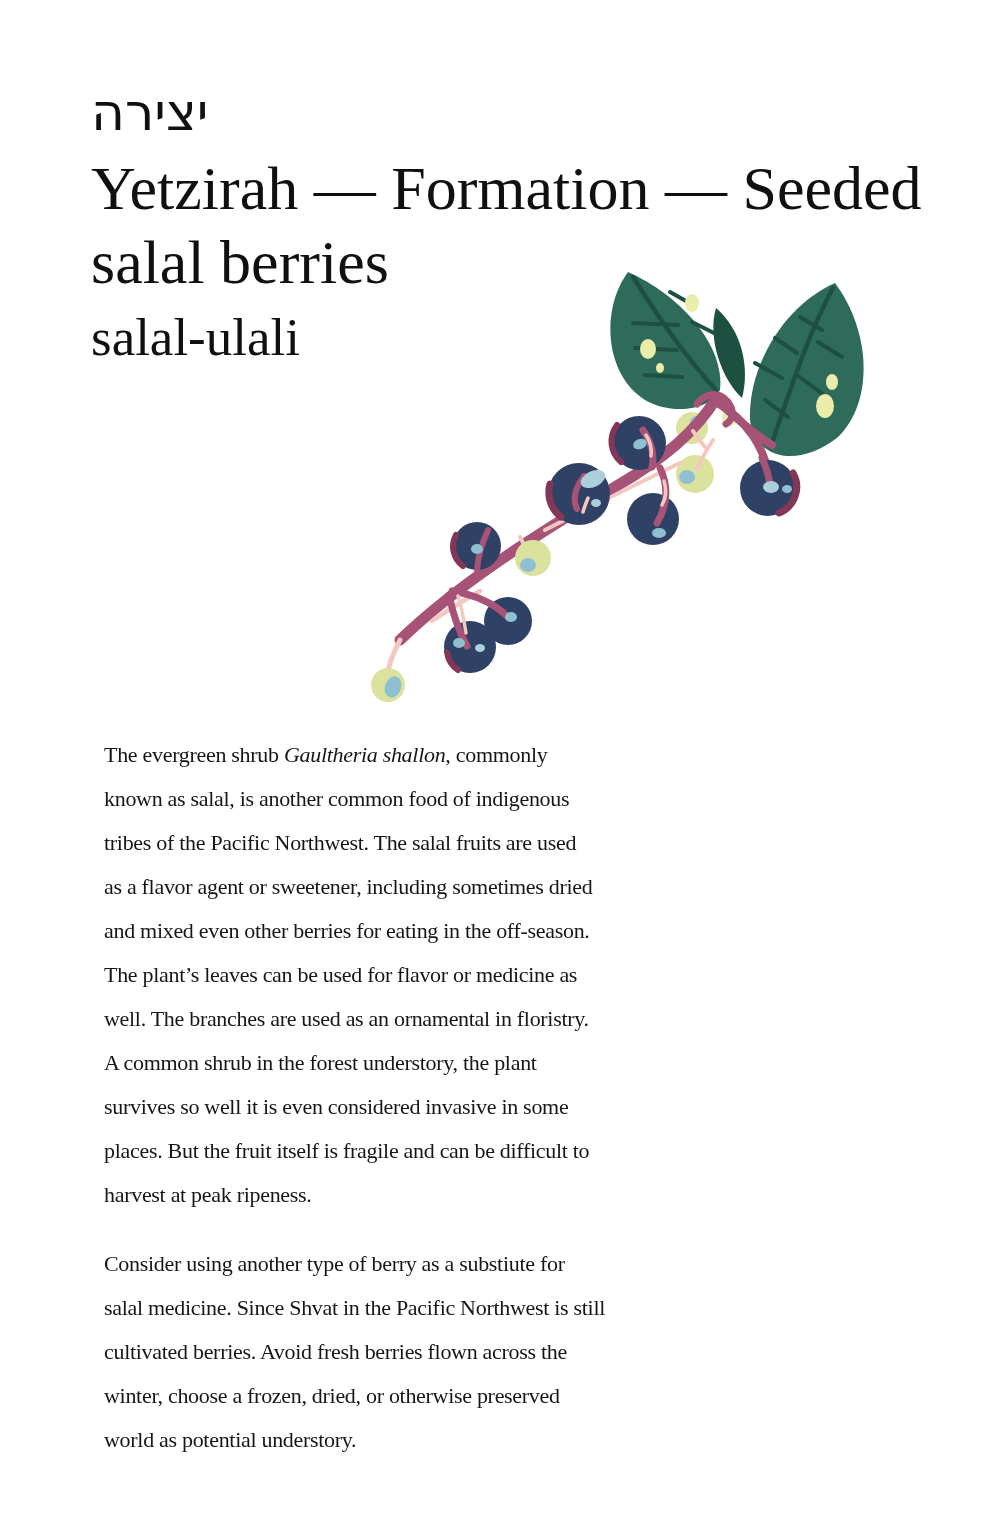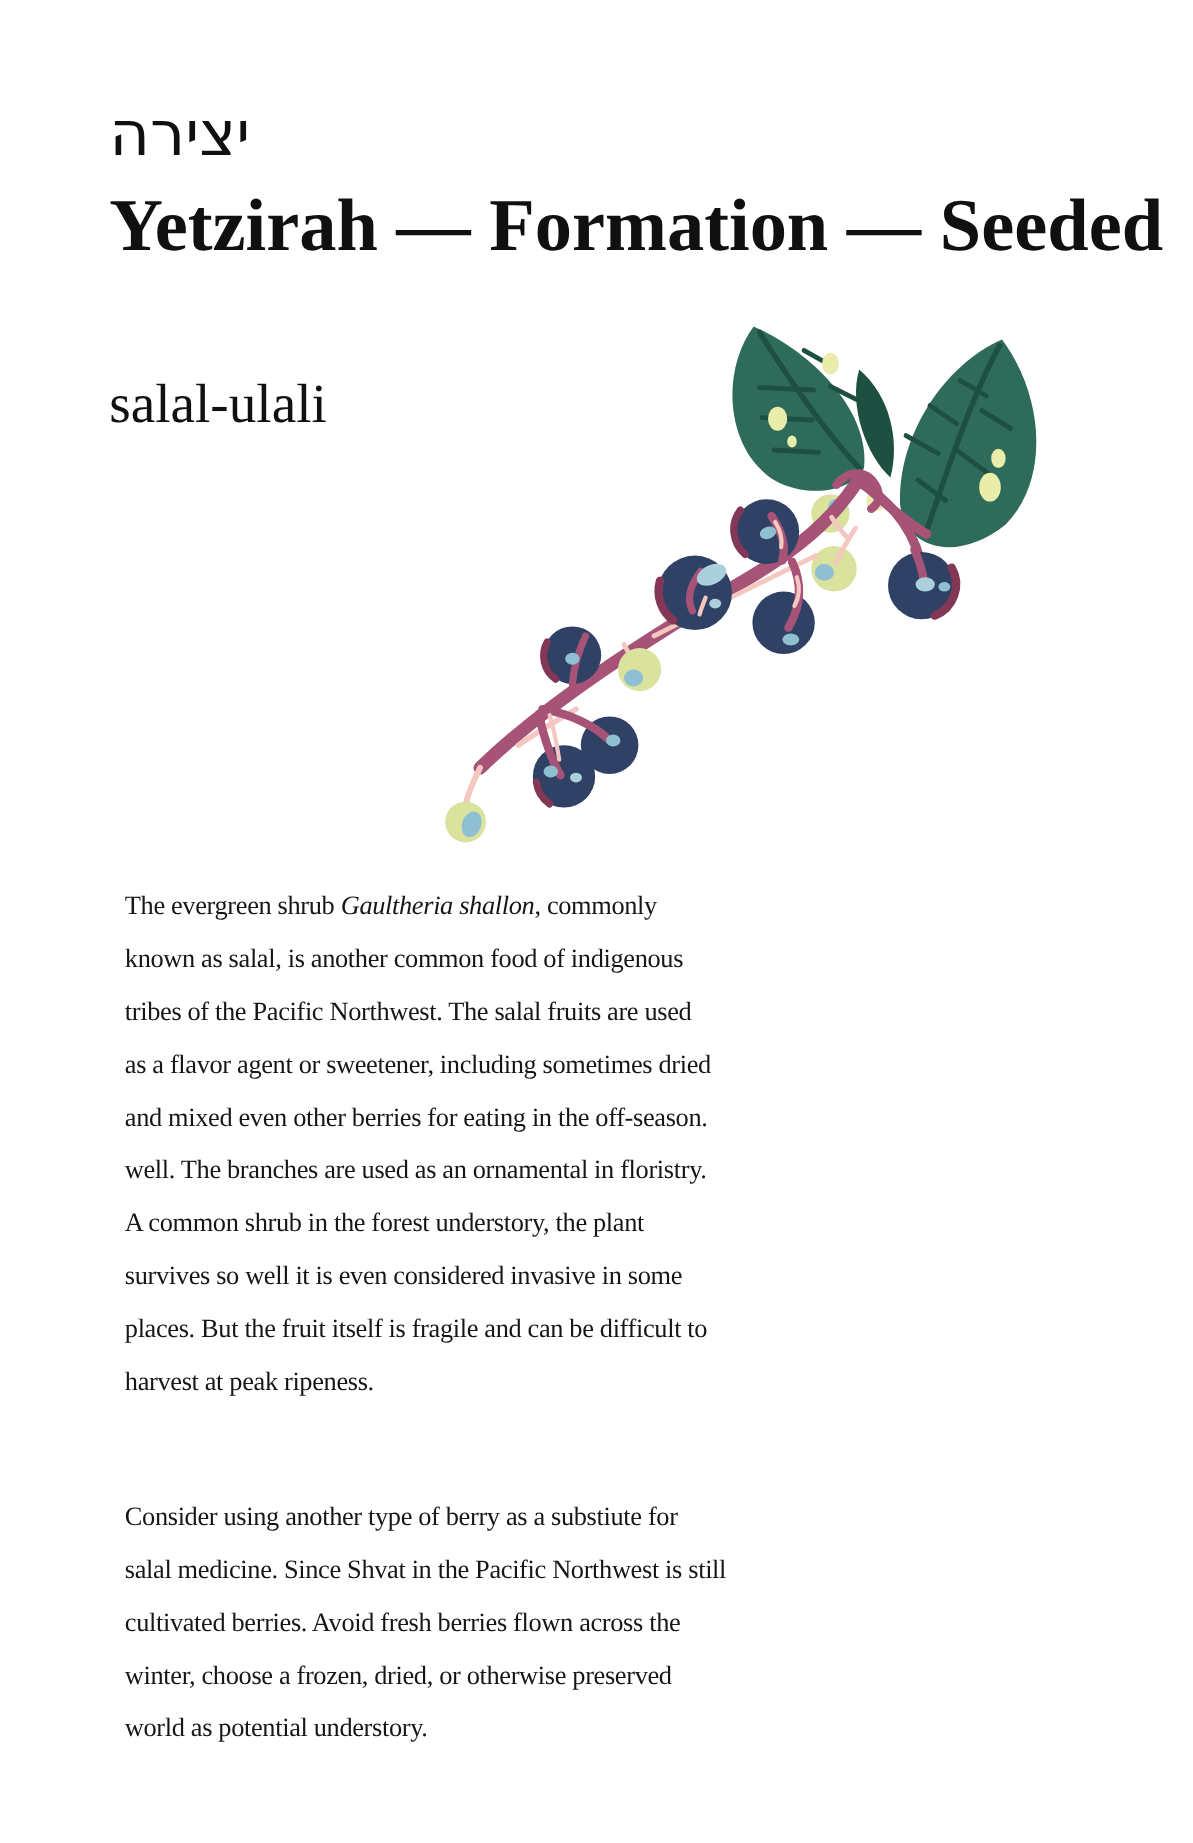--- a/index.html
+++ b/index.html
@@ -22,30 +22,30 @@
     line-height: 60px;
     font-weight: 500;
     color: #101010;
   }
   .title {
     position: absolute;
     left: 91px;
     top: 151px;
     font-size: 62px;
     line-height: 74px;
-    font-weight: 700;
+    font-weight: 400;
     white-space: nowrap;
     color: #101010;
   }
   .title .tline { display: block; }
   .subtitle {
     position: absolute;
     left: 91px;
     top: 301px;
-    font-size: 46px;
+    font-size: 53px;
     line-height: 72px;
     font-weight: 400;
     white-space: nowrap;
     color: #101010;
   }
   .illo {
     position: absolute;
     left: 355px;
     top: 248px;
     width: 545px;
@@ -80,20 +80,21 @@
 </style>
 </head>
 <body>
 
 <div class="page">
 
   <div class="hebrew" dir="rtl">יצירה</div>
 
   <h1 class="title">
     <span class="tline">Yetzirah — Formation — Seeded</span>
+    <span class="tline">salal berries</span>
   </h1>
 
   <div class="subtitle">salal-ulali</div>
 
   <svg class="illo" viewBox="355 248 545 482" aria-hidden="true">
 
     <g>
       <path class="leaf" d="M628,272 C600,310 605,375 645,400 C675,417 712,408 720,390 C725,345 680,295 628,272 Z"></path>
       <path class="leaf" d="M835,283 C870,330 875,400 838,437 C800,468 755,460 750,420 C748,365 785,305 835,283 Z"></path>
       <path class="leaf-shadow" d="M716,308 C742,330 750,368 742,398 C722,380 707,338 716,308 Z"></path>
@@ -187,20 +188,21 @@
       <ellipse class="dot" cx="393" cy="687" rx="8" ry="11" transform="rotate(20 393 687)"></ellipse>
     </g>
   </svg>
 
   <div class="para para1">
     <div class="bline"><span>The evergreen shrub </span><em>Gaultheria shallon</em><span>, commonly</span></div>
     <div class="bline">known as salal, is another common food of indigenous</div>
     <div class="bline">tribes of the Pacific Northwest. The salal fruits are used</div>
     <div class="bline">as a flavor agent or sweetener, including sometimes dried</div>
     <div class="bline">and mixed even other berries for eating in the off-season.</div>
+    <div class="bline">The plant’s leaves can be used for flavor or medicine as</div>
     <div class="bline">well. The branches are used as an ornamental in floristry.</div>
     <div class="bline">A common shrub in the forest understory, the plant</div>
     <div class="bline">survives so well it is even considered invasive in some</div>
     <div class="bline">places. But the fruit itself is fragile and can be difficult to</div>
     <div class="bline">harvest at peak ripeness.</div>
   </div>
 
   <div class="para para2">
     <div class="bline">Consider using another type of berry as a substiute for</div>
     <div class="bline">salal medicine. Since Shvat in the Pacific Northwest is still</div>

